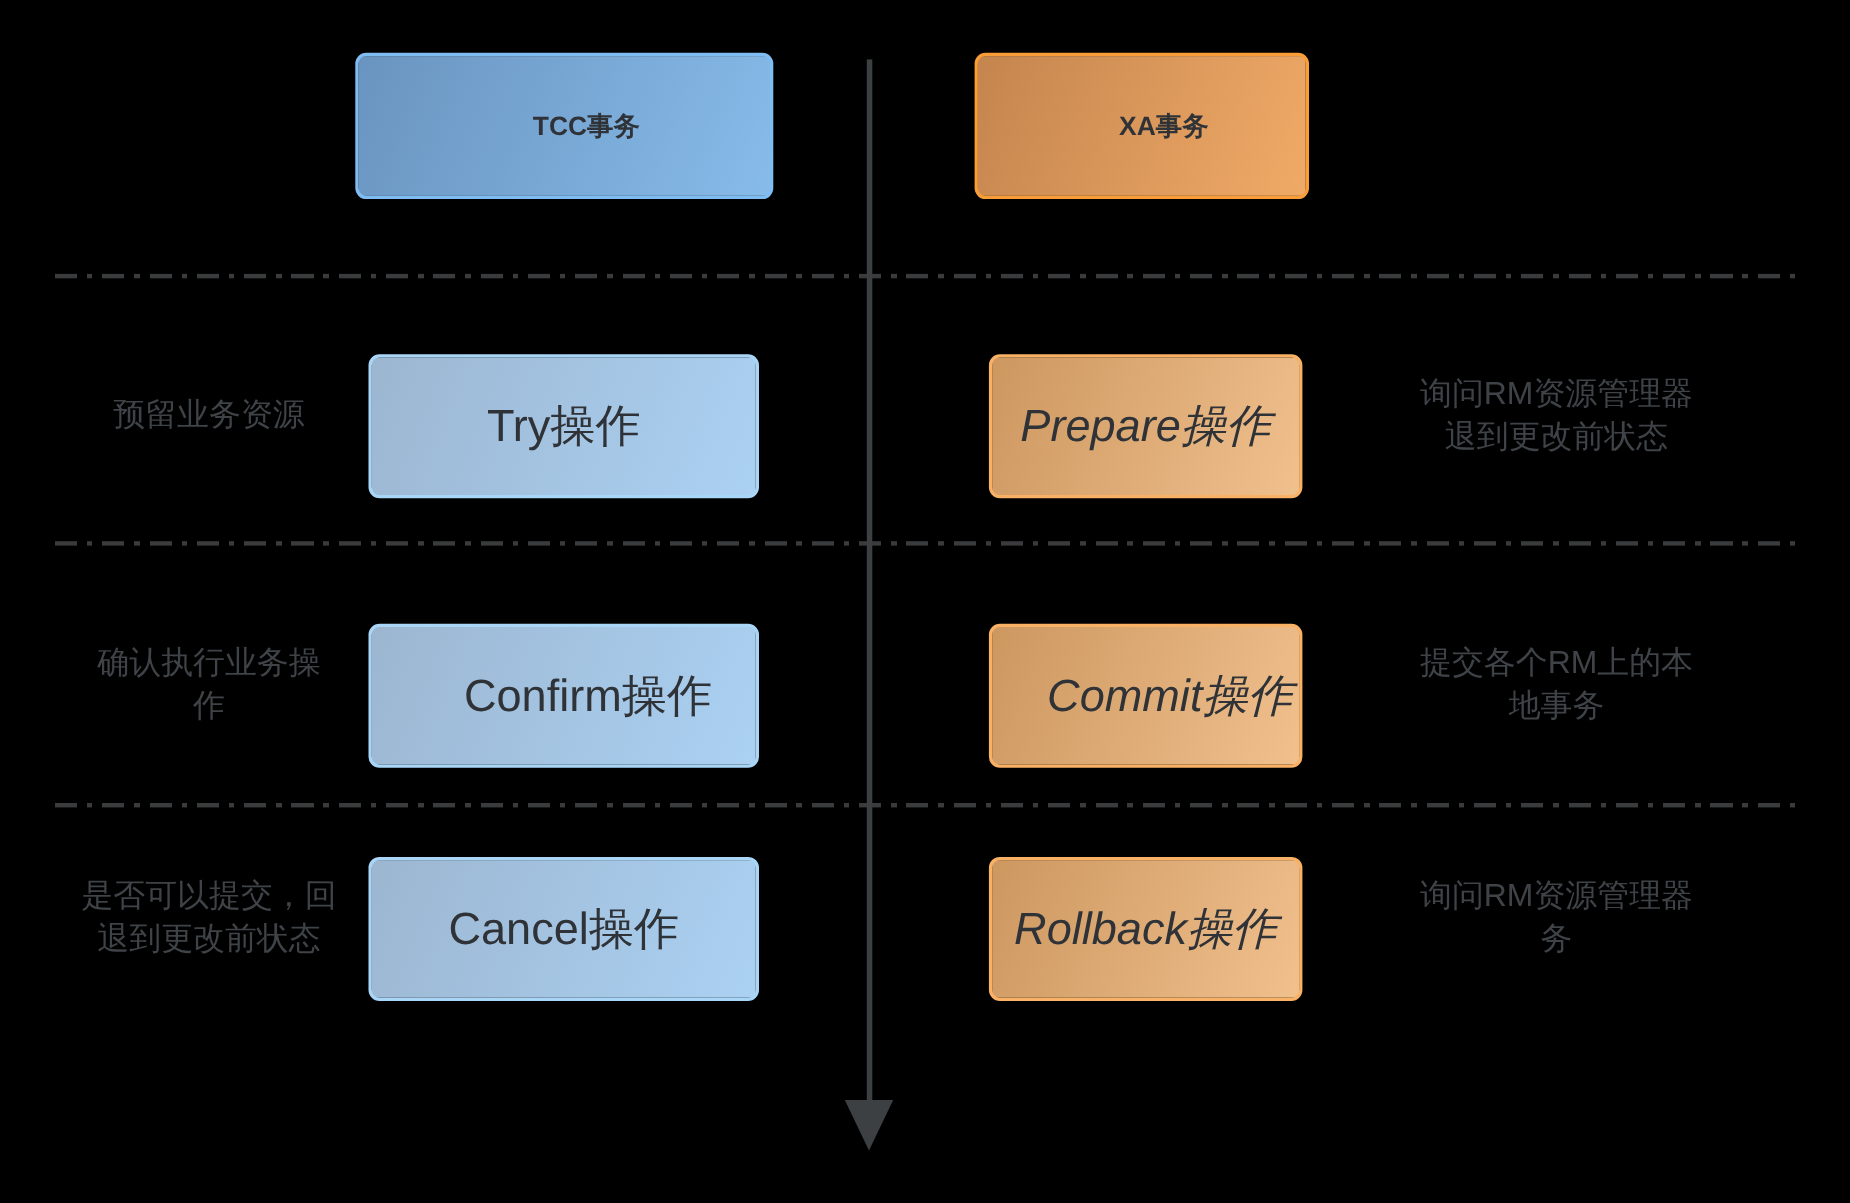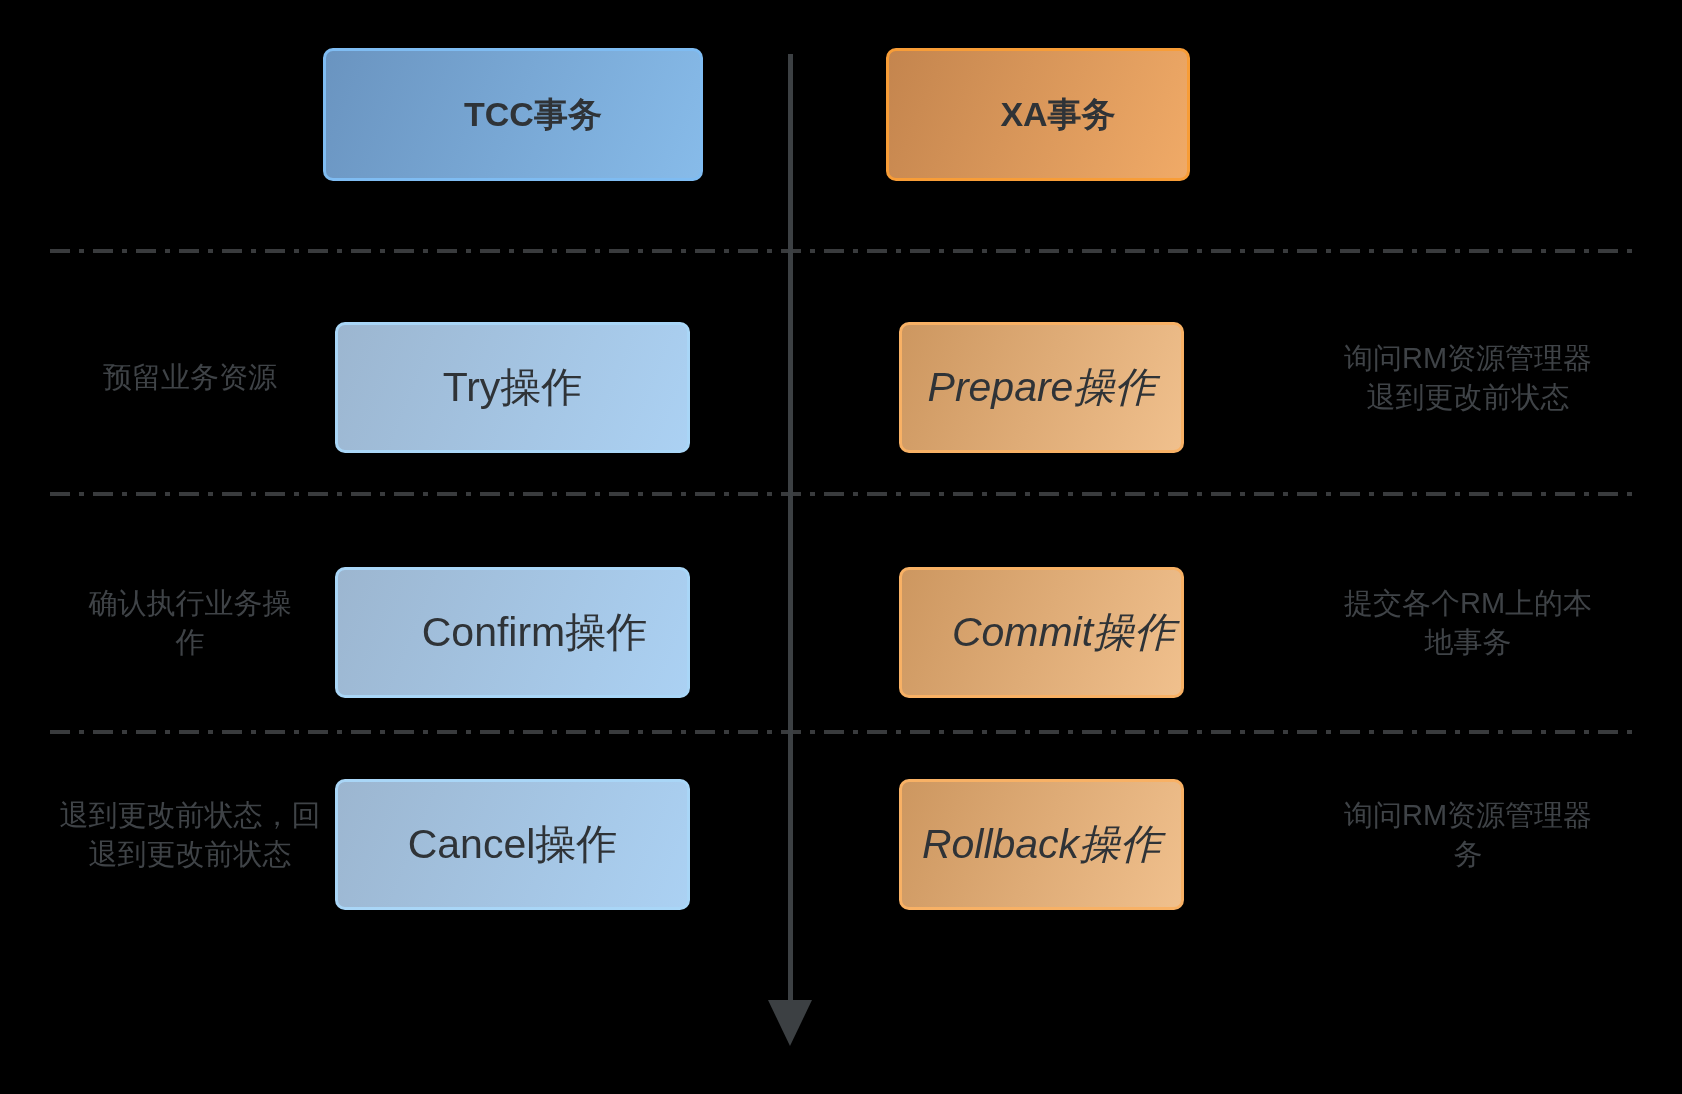--- a/index.html
+++ b/index.html
@@ -54,21 +54,21 @@
   .box {
     position: absolute;
     box-sizing: border-box;
     border-radius: 10px;
     display: flex;
     align-items: center;
     justify-content: center;
     text-align: center;
     color: var(--box-text-color, #2f3337);
   }
-  .box.header { font-weight: bold; font-size: 34px; height: 133px; top: 48px; padding-left: 40px; }
+  .box.header { font-weight: bold; font-size: 24px; height: 133px; top: 48px; padding-left: 40px; }
   .box.step   { font-size: 41px; height: 131px; }
 
   .tcc.header {
     left: 323px; width: 380px;
     border: 3px solid var(--tcc-header-border, #7fbcf2);
     background: linear-gradient(112deg,
       var(--tcc-header-fill-start, #6a94c0),
       var(--tcc-header-fill-end, #87bbe9));
   }
   .xa.header {
@@ -104,21 +104,21 @@
     display: flex;
     flex-direction: column;
     align-items: center;
     justify-content: center;
     text-align: center;
     color: var(--side-label-color, #3f4347);
     font-size: 29px;
     line-height: 39px;
   }
   .side-label.left  { left: 30px;  width: 320px; }
-  .side-label.right { left: 1303px; width: 330px; }
+  .side-label.right { left: 1250px; width: 330px; }
   .side-label.r1 { top: 312px; }
   .side-label.r2 { top: 557px; }
   .side-label.r3 { top: 769px; }
 </style>
 </head>
 <body>
 
 <div class="canvas">
 
   <div class="divider d1"></div>
@@ -159,21 +159,21 @@
   </div>
   <div class="box step xa row2">
     <span>Commit操作</span>
   </div>
   <div class="side-label right r2">
     <div>提交各个RM上的本</div>
     <div>地事务</div>
   </div>
 
   <div class="side-label left r3">
-    <div>退到更改前状态，回</div>
+    <div>是否可以提交，回</div>
     <div>退到更改前状态</div>
   </div>
   <div class="box step tcc row3">
     <span>Cancel操作</span>
   </div>
   <div class="box step xa row3">
     <span>Rollback操作</span>
   </div>
   <div class="side-label right r3">
     <div>询问RM资源管理器</div>

